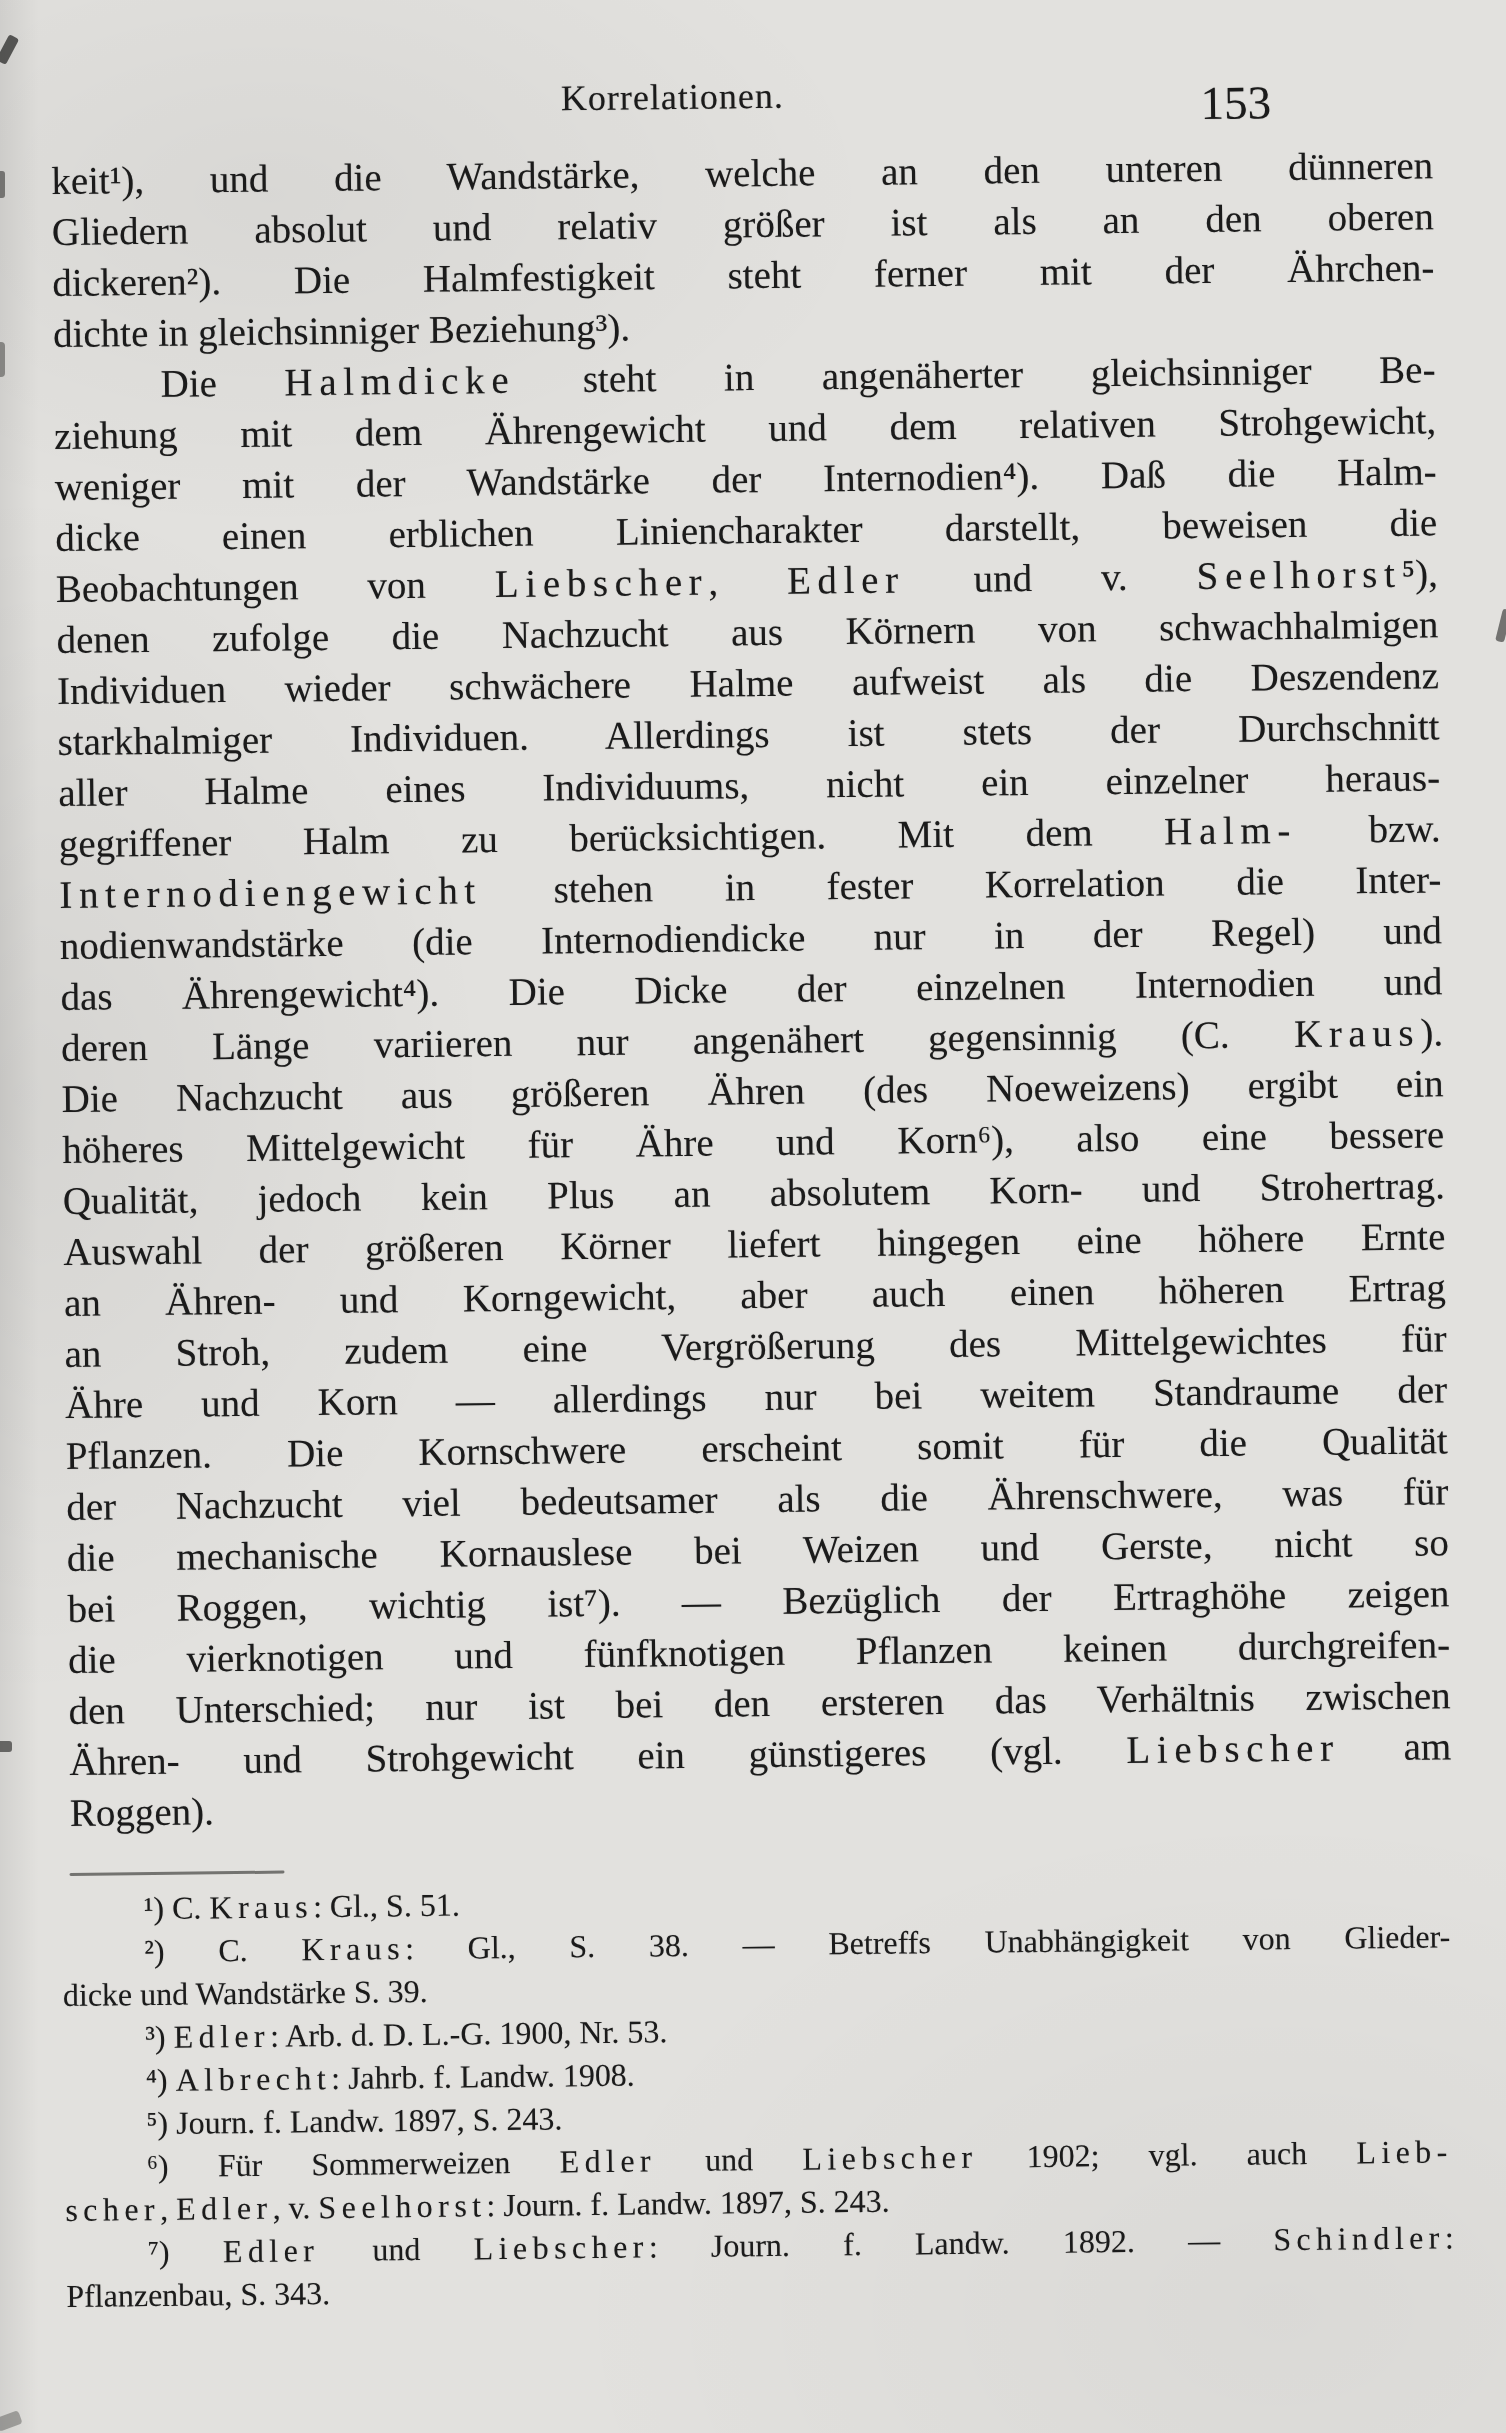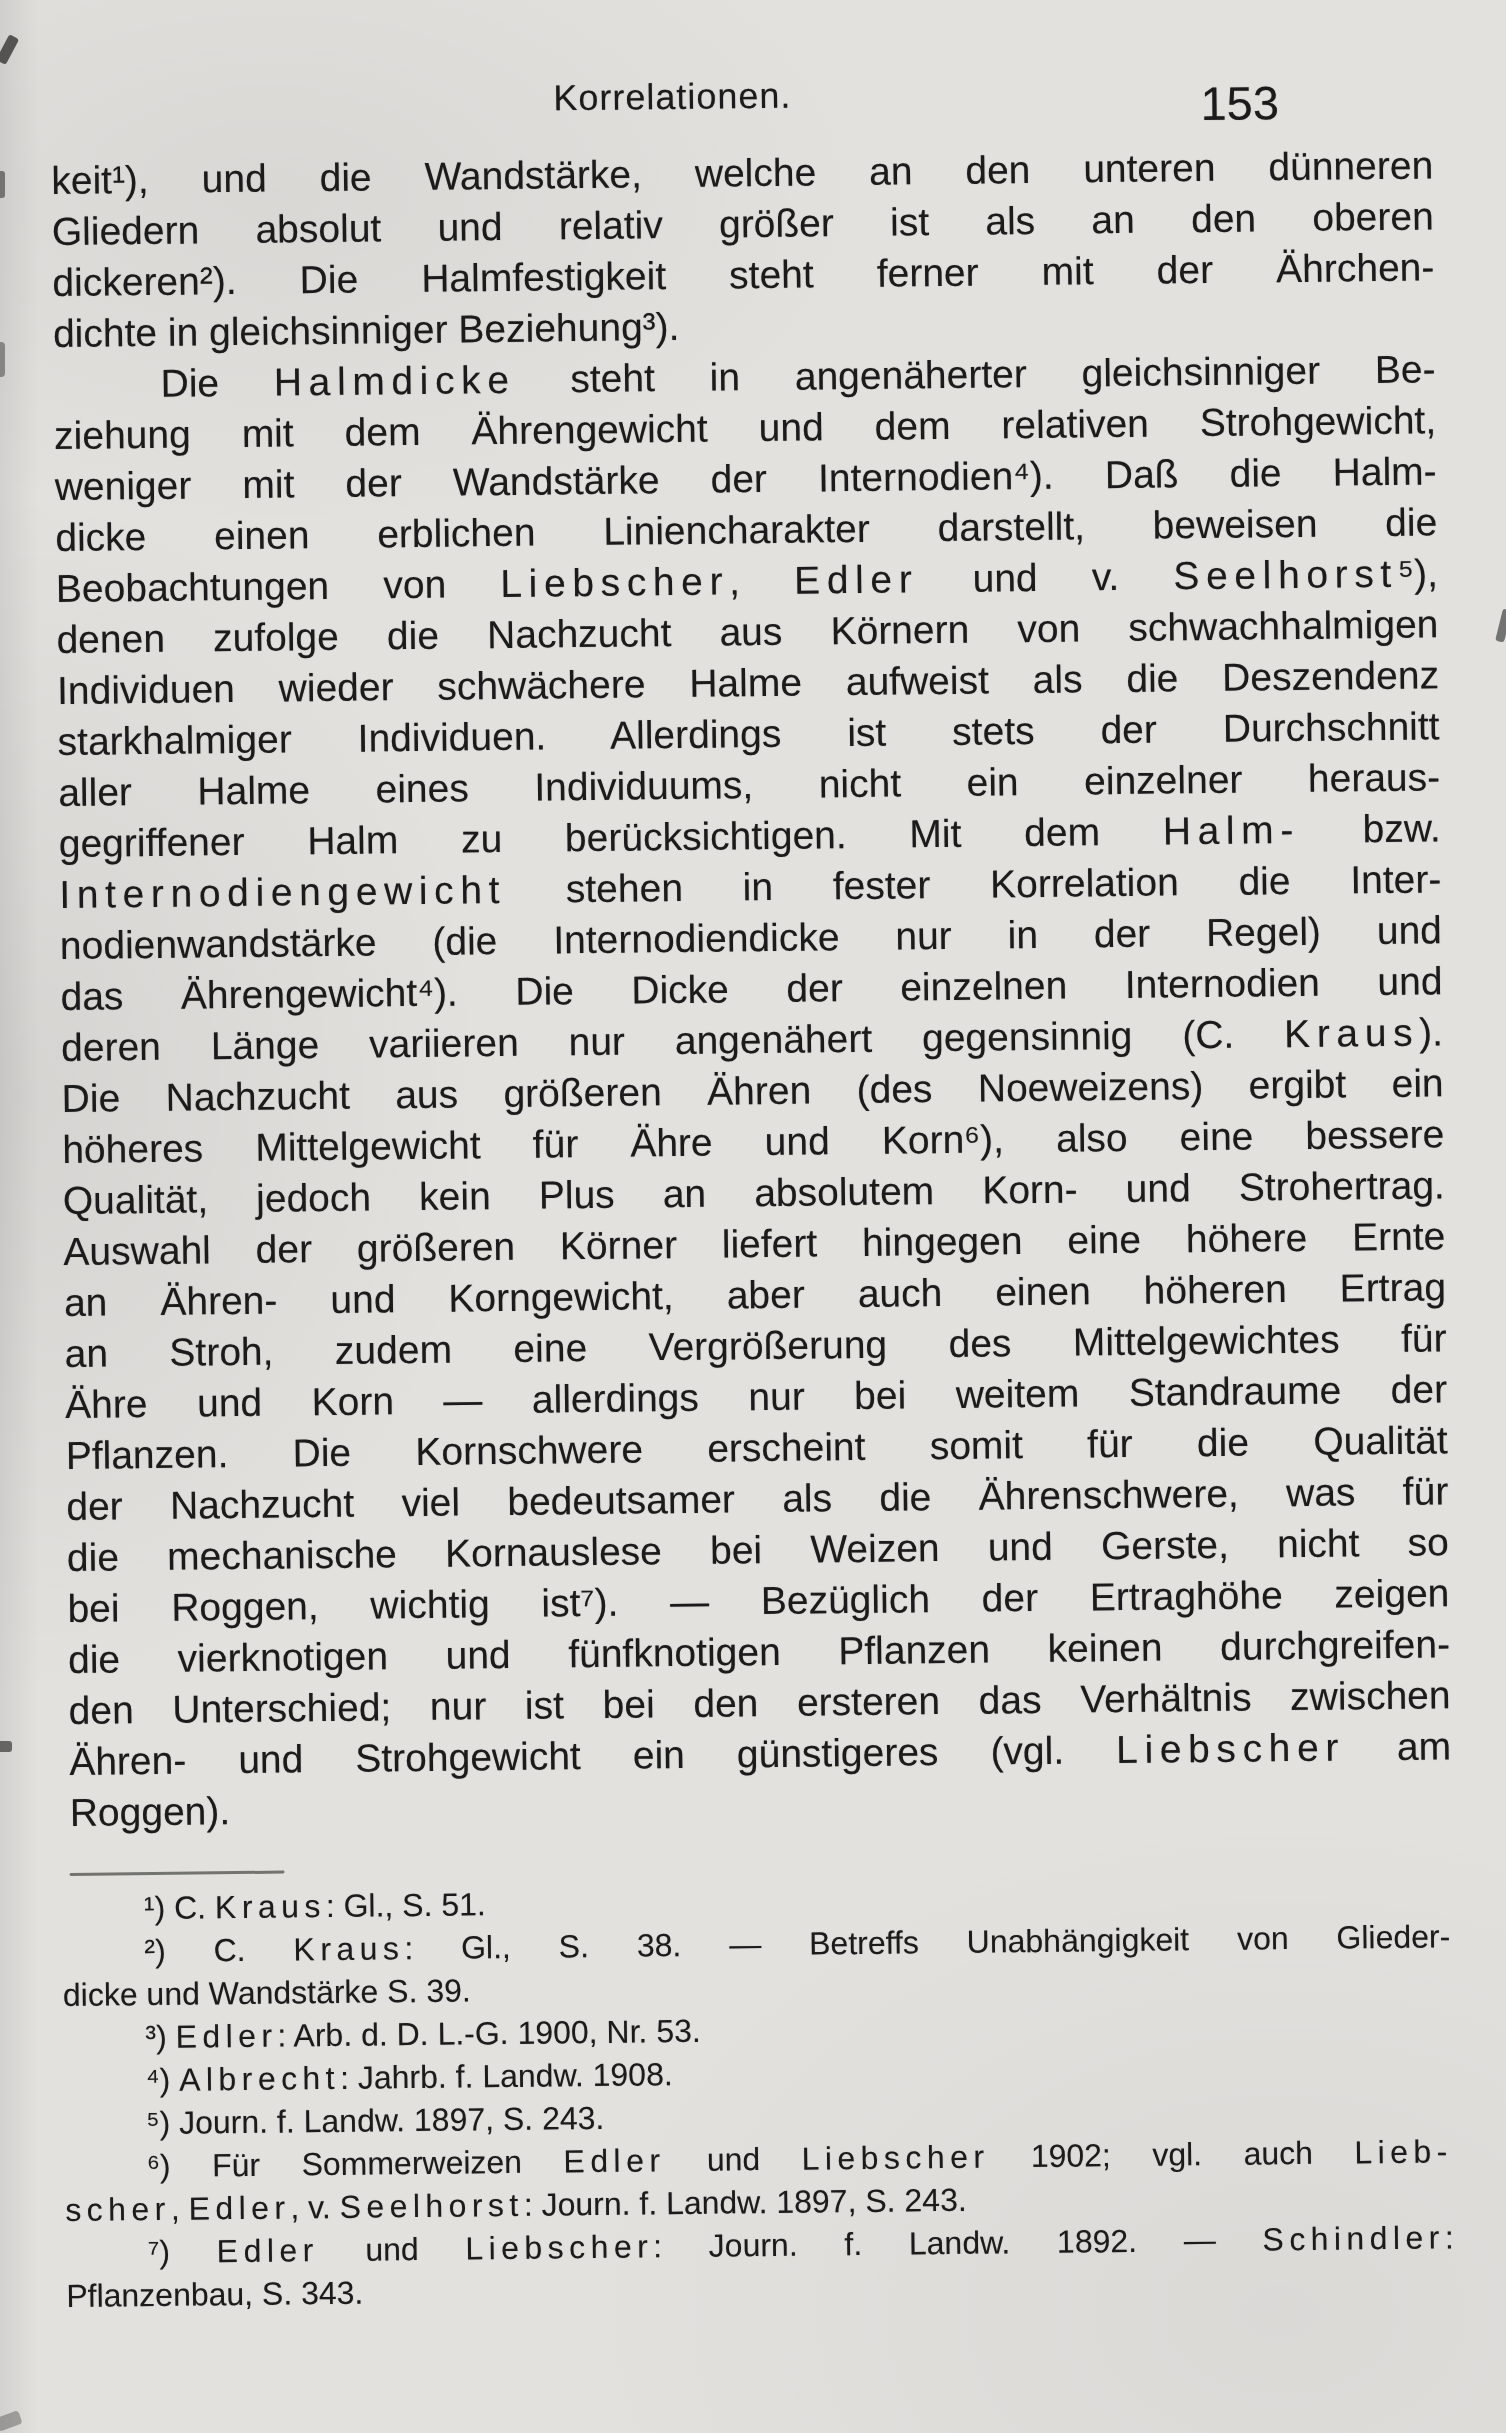--- a/index.html
+++ b/index.html
@@ -1,20 +1,20 @@
 <!DOCTYPE html>
 <html><head>
 <meta charset="utf-8">
 <style>
   html,body{margin:0;padding:0;background:#888;}
   .page{
     position:relative;
     width:1506px;height:2434px;
     overflow:hidden;
-    font-family:Liberation Sans, sans-serif;
+    font-family:Liberation Serif, serif;
     color:#1b1b1b;
     background:
       radial-gradient(ellipse 873px 485px at 18% 8%, rgba(0,0,0,0.045), transparent 70%),
       radial-gradient(ellipse 679px 873px at 1% 45%, rgba(0,0,0,0.06), transparent 70%),
       radial-gradient(ellipse 970px 679px at 85% 95%, rgba(0,0,0,0.035), transparent 75%),
       linear-gradient(90deg, rgba(0,0,0,0.07), rgba(0,0,0,0) 39px),
       linear-gradient(#e2e1de,#e2e1de);
   }
   .content{
     position:absolute;left:0;top:0;width:100%;height:100%;

